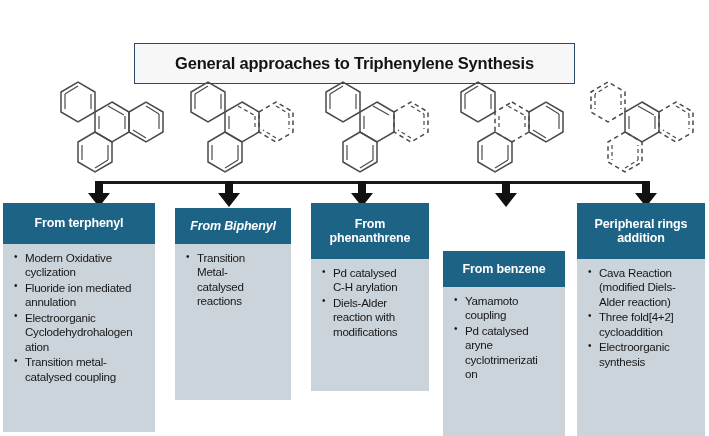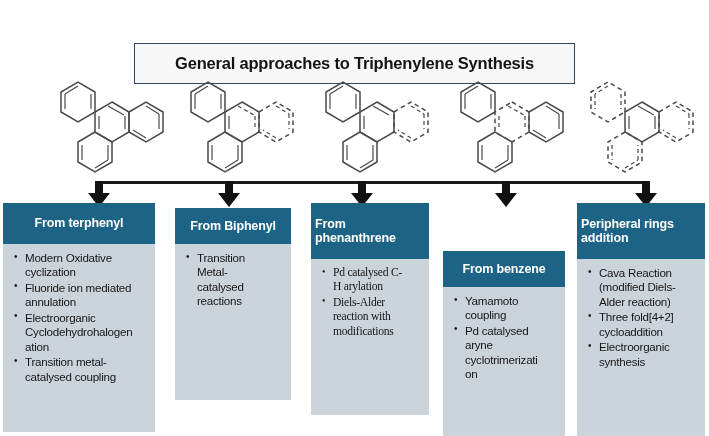--- a/index.html
+++ b/index.html
@@ -76,20 +76,21 @@
   .col { position: absolute; }
   .col-header {
     background: #1d6385;
     color: #ffffff;
     font-size: 12.5px;
     font-weight: bold;
     letter-spacing: -0.15px;
     display: flex;
     align-items: center;
     justify-content: center;
+    text-align: center;
     line-height: 1.15;
     padding: 2px 4px;
   }
   .col-body {
     background: #ccd4db;
     padding: 7px 20px 6px 2px;
   }
   ul.bullets {
     margin: 0;
     padding: 0 2px 0 20px;
@@ -276,31 +277,31 @@
       <ul class="bullets">
         <li>Modern Oxidative cyclization</li>
         <li>Fluoride ion mediated annulation</li>
         <li>Electroorganic Cyclodehydrohalogenation</li>
         <li>Transition metal-catalysed coupling</li>
       </ul>
     </div>
   </div>
 
   <div class="col" style="left:175px; top:208px; width:116px;">
-    <div class="col-header" style="height:36px;">From Biphenyl</div>
+    <div class="col-header" style="height:36px;font-style:italic;">From Biphenyl</div>
     <div class="col-body" style="height:156px;">
       <ul class="bullets">
         <li>Transition Metal-catalysed reactions</li>
       </ul>
     </div>
   </div>
 
   <div class="col" style="left:311px; top:203px; width:118px;">
     <div class="col-header" style="height:56px;">From phenanthrene</div>
-    <div class="col-body" style="height:156px;font-family:Liberation Serif, serif;">
+    <div class="col-body" style="height:132px;">
       <ul class="bullets">
         <li>Pd catalysed C-H arylation</li>
         <li>Diels-Alder reaction with modifications</li>
       </ul>
     </div>
   </div>
 
   <div class="col" style="left:443px; top:203px; width:122px;margin-top:48px;">
     <div class="col-header" style="height:36px;">From benzene</div>
     <div class="col-body" style="height:155px;">

